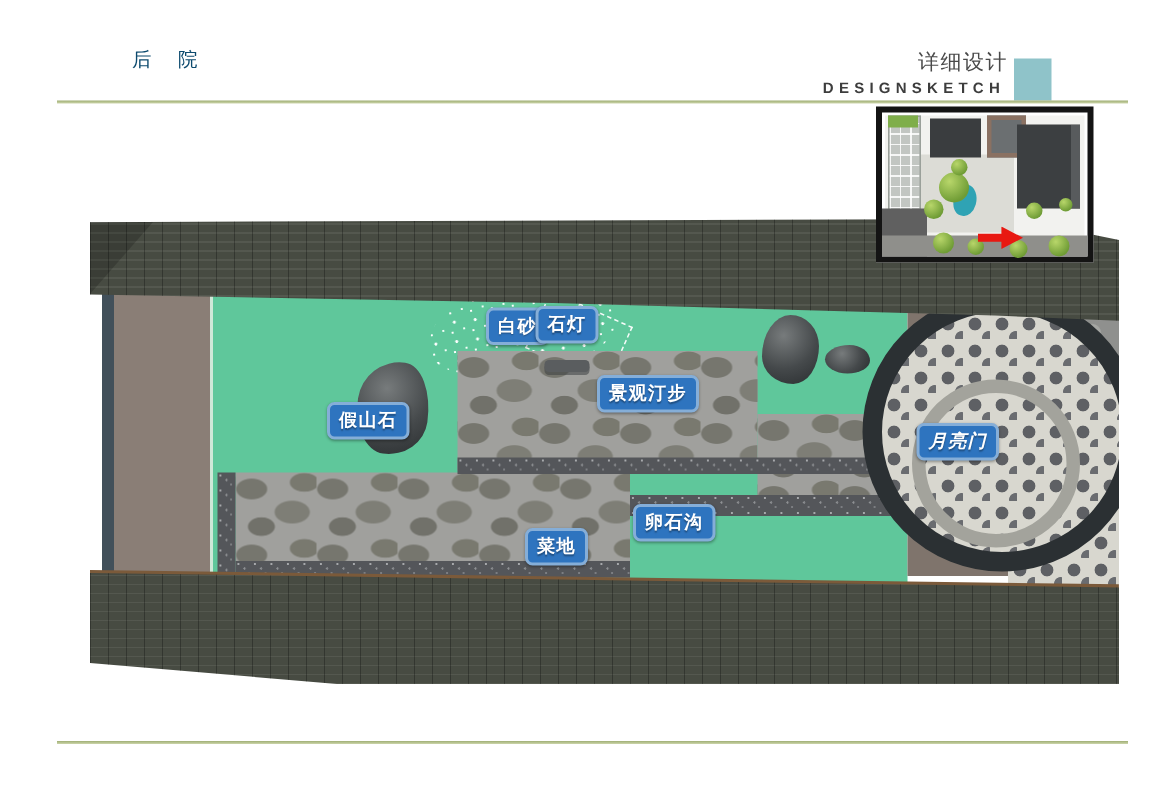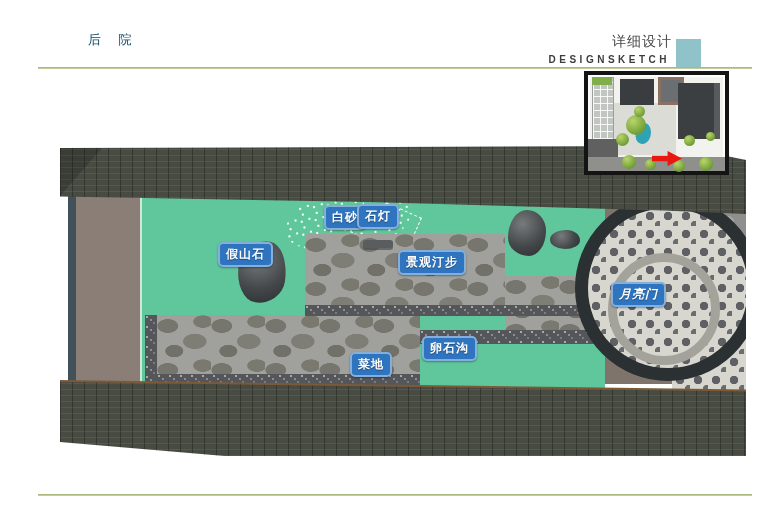--- a/index.html
+++ b/index.html
@@ -94,21 +94,21 @@
   .roof-bottom{left:0;top:236px;width:686px;height:74px;
     clip-path:polygon(0 0,100% 13%,100% 100%,24% 100%,0 81%);}
 
   
   .badge{position:absolute;display:inline-flex;align-items:center;justify-content:center;
     background:#2e74bf;border:2px solid #85aed8;border-radius:5px;color:#fff;
     font-size:12px;font-weight:bold;letter-spacing:1px;padding:2px 6px;
     text-shadow:0 1px 1px rgba(0,0,0,.35);box-shadow:0 1px 2px rgba(0,0,0,.35);white-space:nowrap;}
   .badge-white-sand{left:312px;top:205px;margin-left:12px;}
   .badge-stone-lantern{left:357px;top:204px;}
-  .badge-rockery{left:218px;top:242px;font-family:Liberation Serif, serif;}
+  .badge-rockery{left:218px;top:268px;font-family:Liberation Serif, serif;}
   .badge-stepping{left:398px;top:250px;}
   .badge-moon-gate{left:611px;top:282px;font-style:italic;}
   .badge-pebble-ditch{left:422px;top:336px;}
   .badge-vegetable{left:350px;top:352px;}
 
   
   .inset{position:absolute;left:584px;top:71px;width:145px;height:104px;background:#fff;
     border:4px solid #141414;box-sizing:border-box;}
   .inset *{position:absolute;}
   .mini-bg{left:2px;top:2px;right:2px;bottom:2px;background:#f2f2ef;}

